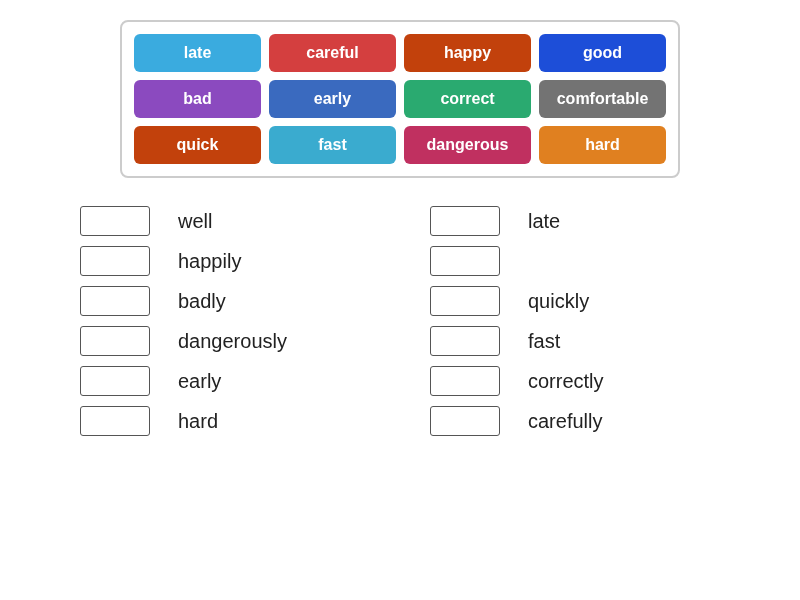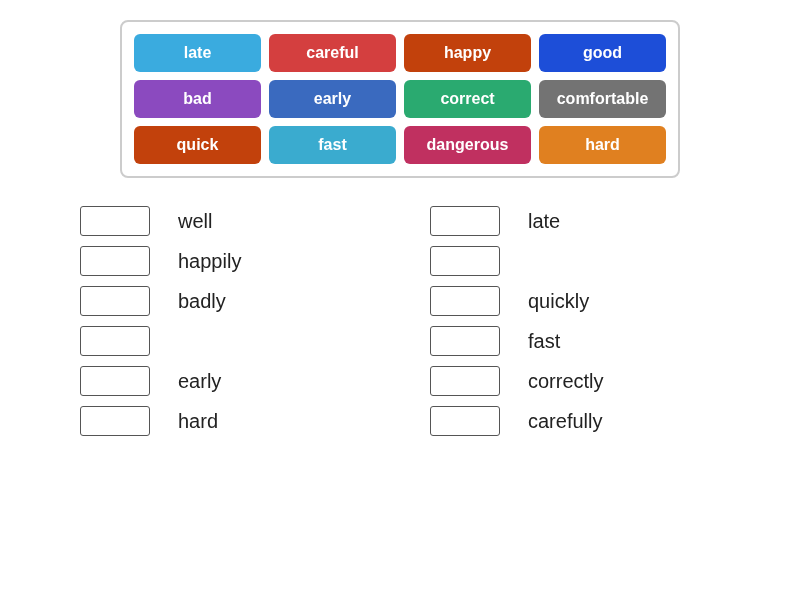--- a/index.html
+++ b/index.html
@@ -107,20 +107,21 @@
       <div class="match-row">
         <div class="match-box"></div>
         <span class="match-label">happily</span>
       </div>
       <div class="match-row">
         <div class="match-box"></div>
         <span class="match-label">badly</span>
       </div>
       <div class="match-row">
         <div class="match-box"></div>
+        <span class="match-label">dangerously</span>
       </div>
       <div class="match-row">
         <div class="match-box"></div>
         <span class="match-label">early</span>
       </div>
       <div class="match-row">
         <div class="match-box"></div>
         <span class="match-label">hard</span>
       </div>
     </div>

